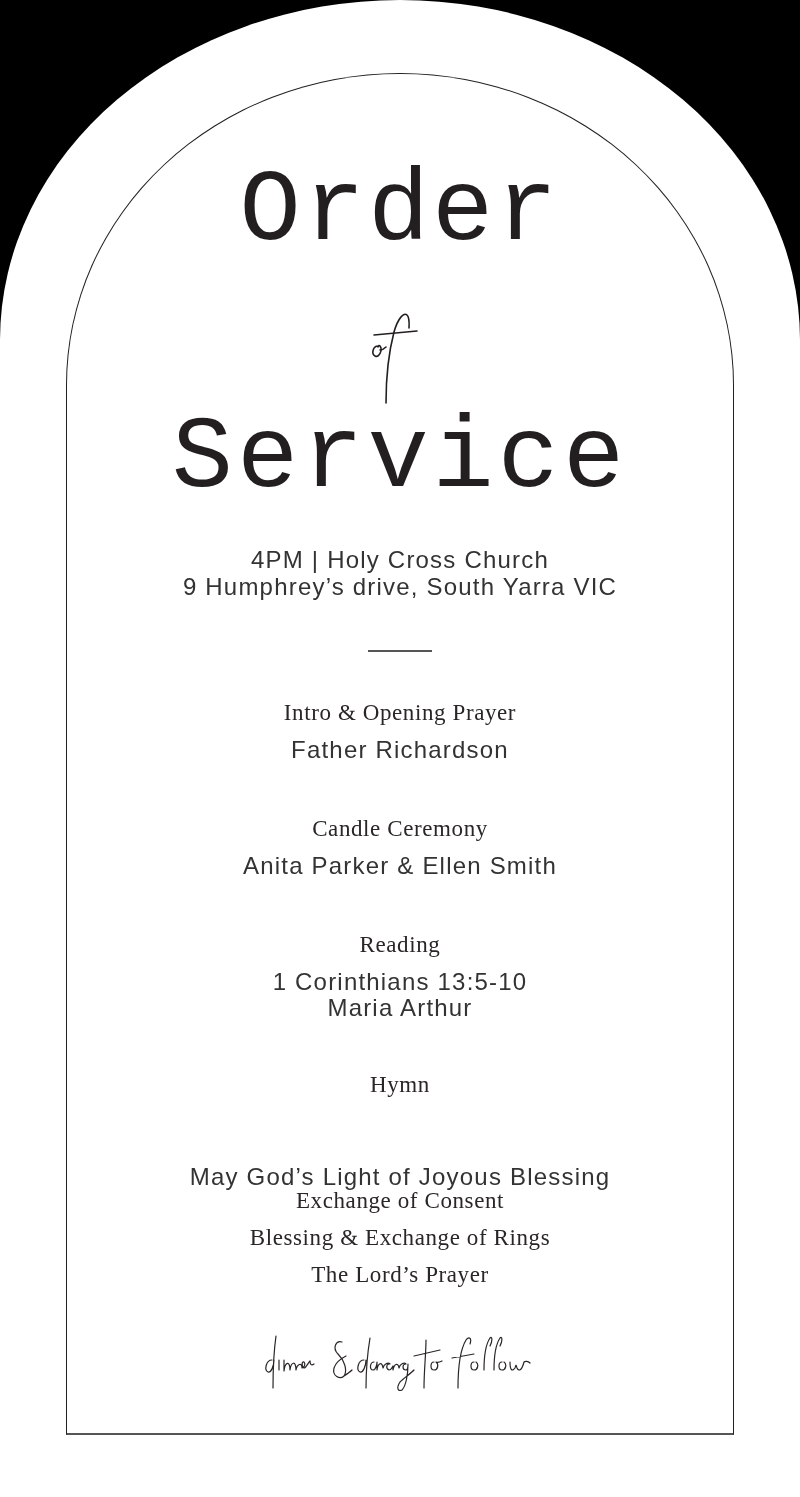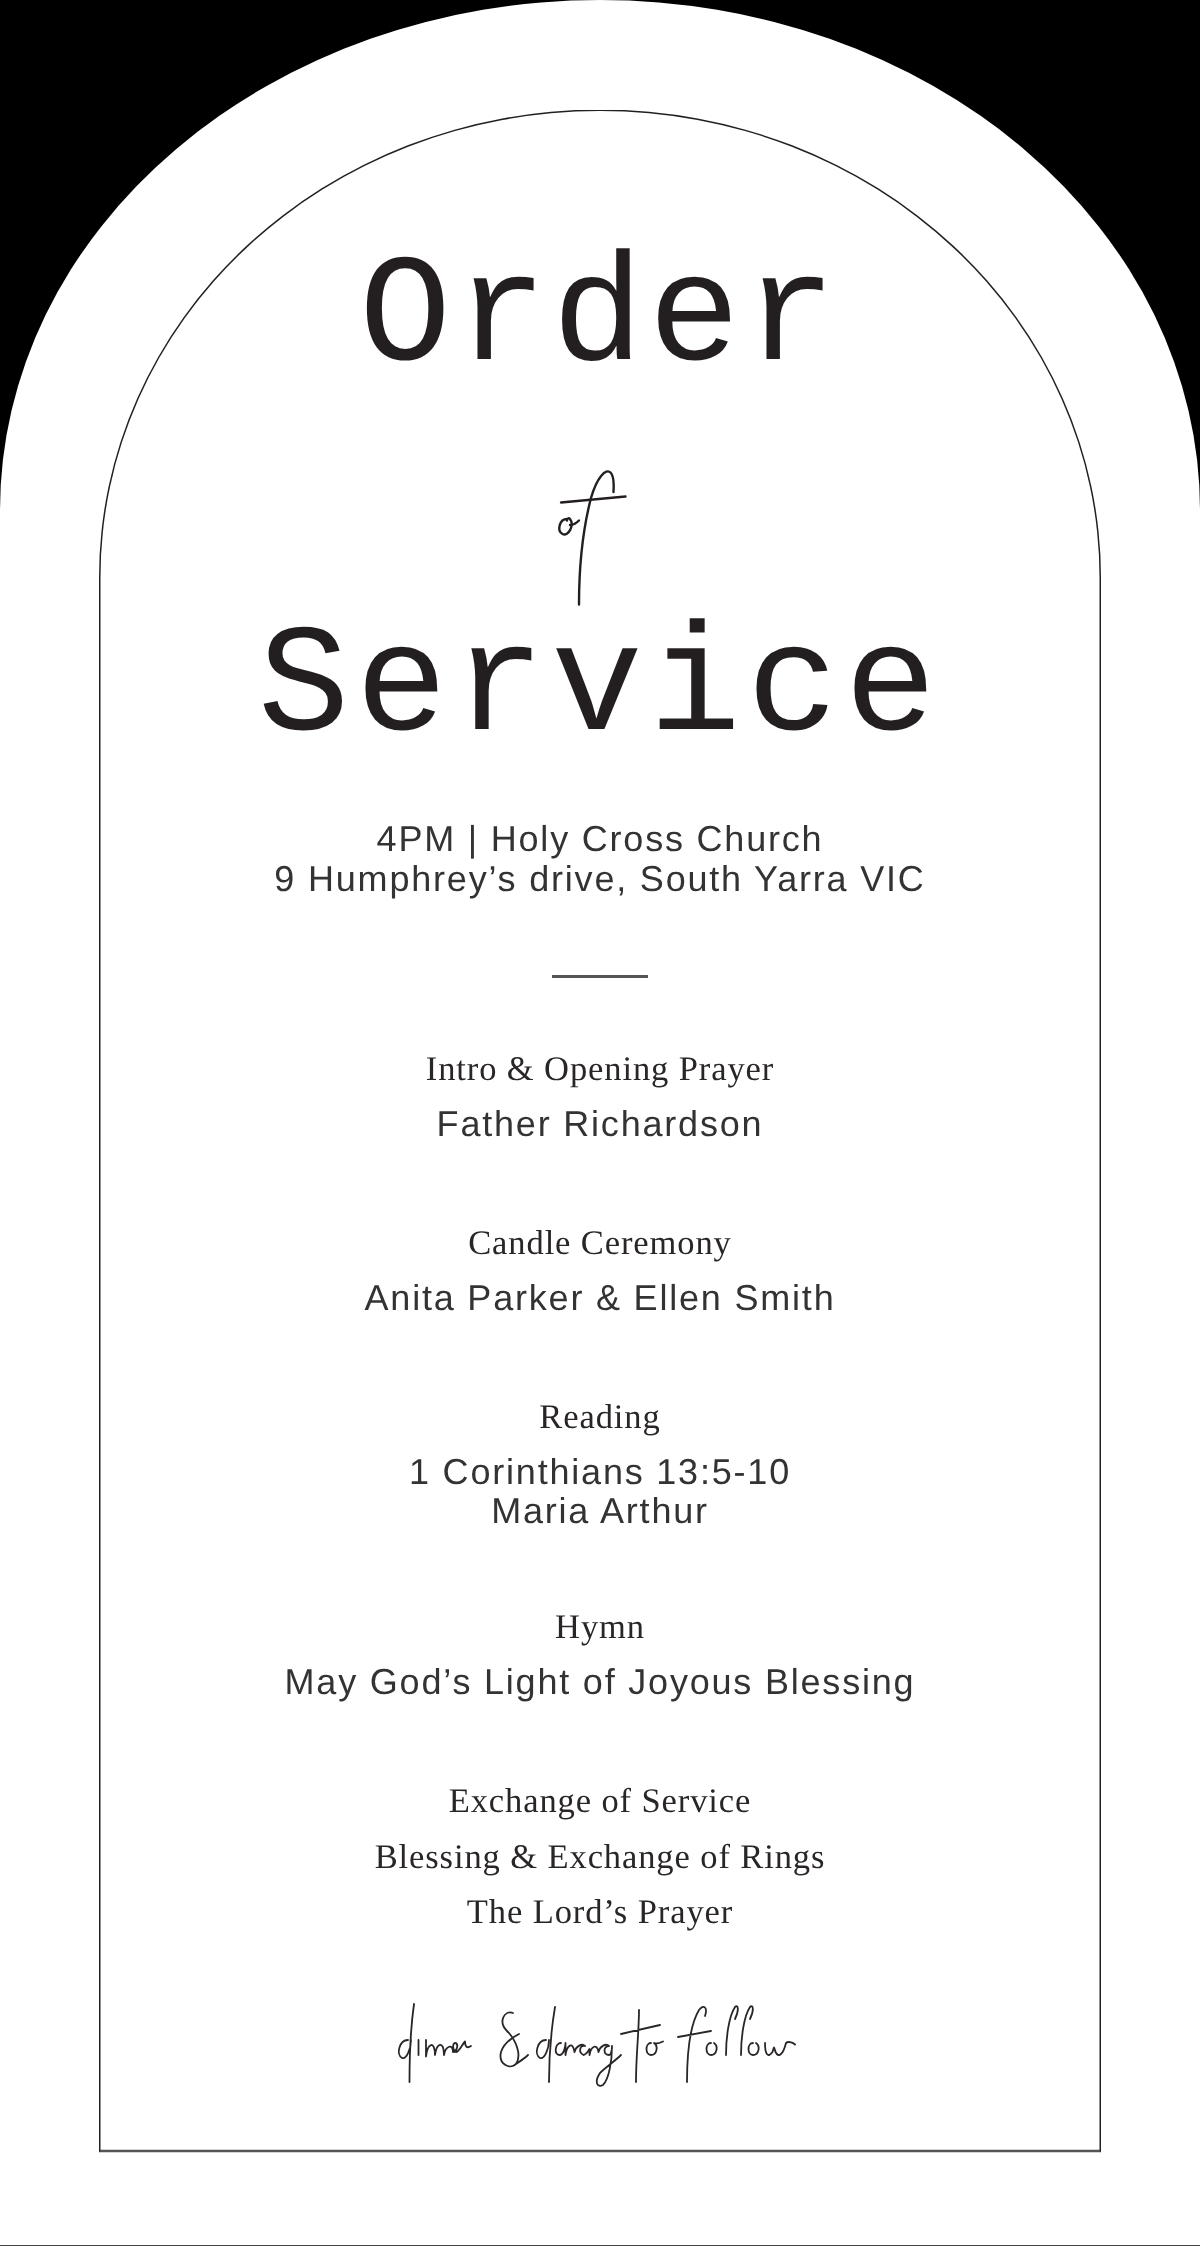--- a/index.html
+++ b/index.html
@@ -122,23 +122,23 @@
 <div class="abs sans" style="top:736px;">Father Richardson</div>
 
 <div class="abs serif-head" style="top:810px;">Candle Ceremony</div>
 <div class="abs sans" style="top:852px;">Anita Parker &amp; Ellen Smith</div>
 
 <div class="abs serif-head" style="top:926px;">Reading</div>
 <div class="abs sans" style="top:968px;">1 Corinthians 13:5-10</div>
 <div class="abs sans" style="top:994px;">Maria Arthur</div>
 
 <div class="abs serif-head" style="top:1066px;">Hymn</div>
-<div class="abs sans" style="top:1108px;">May God’s Light of Joyous Blessing</div>
+<div class="abs sans" style="top:1163px;">May God’s Light of Joyous Blessing</div>
 
-<div class="abs serif-head" style="top:1182px;">Exchange of Service</div>
+<div class="abs serif-head" style="top:1182px;">Exchange of Consent</div>
 <div class="abs serif-head" style="top:1219px;">Blessing &amp; Exchange of Rings</div>
 <div class="abs serif-head" style="top:1256px;">The Lord’s Prayer</div>
 
 <svg class="script-footer" viewBox="0 0 276 64" aria-label="dinner &amp; dancing to follow">
   <title>dinner &amp; dancing to follow</title>
   <g fill="none" stroke="#2a2627" stroke-width="1.2" stroke-linecap="round" stroke-linejoin="round">
 
     <path d="M10 30 C 4 30, 2 40, 6 42 C 9 43, 12 36, 12 30 M14 6 C 12 20, 11 35, 11 58"></path>
 
     <path d="M17 30 L 17 40 M22 30 C 22 36, 22 40, 22 41 C 23 32, 28 30, 28 40 C 29 32, 34 30, 34 40 C 35 34, 40 32, 40 38 C 42 38, 44 34, 42 32 C 40 31, 39 36, 42 38 C 44 38, 46 33, 48 31 C 48 34, 49 36, 52 34"></path>

